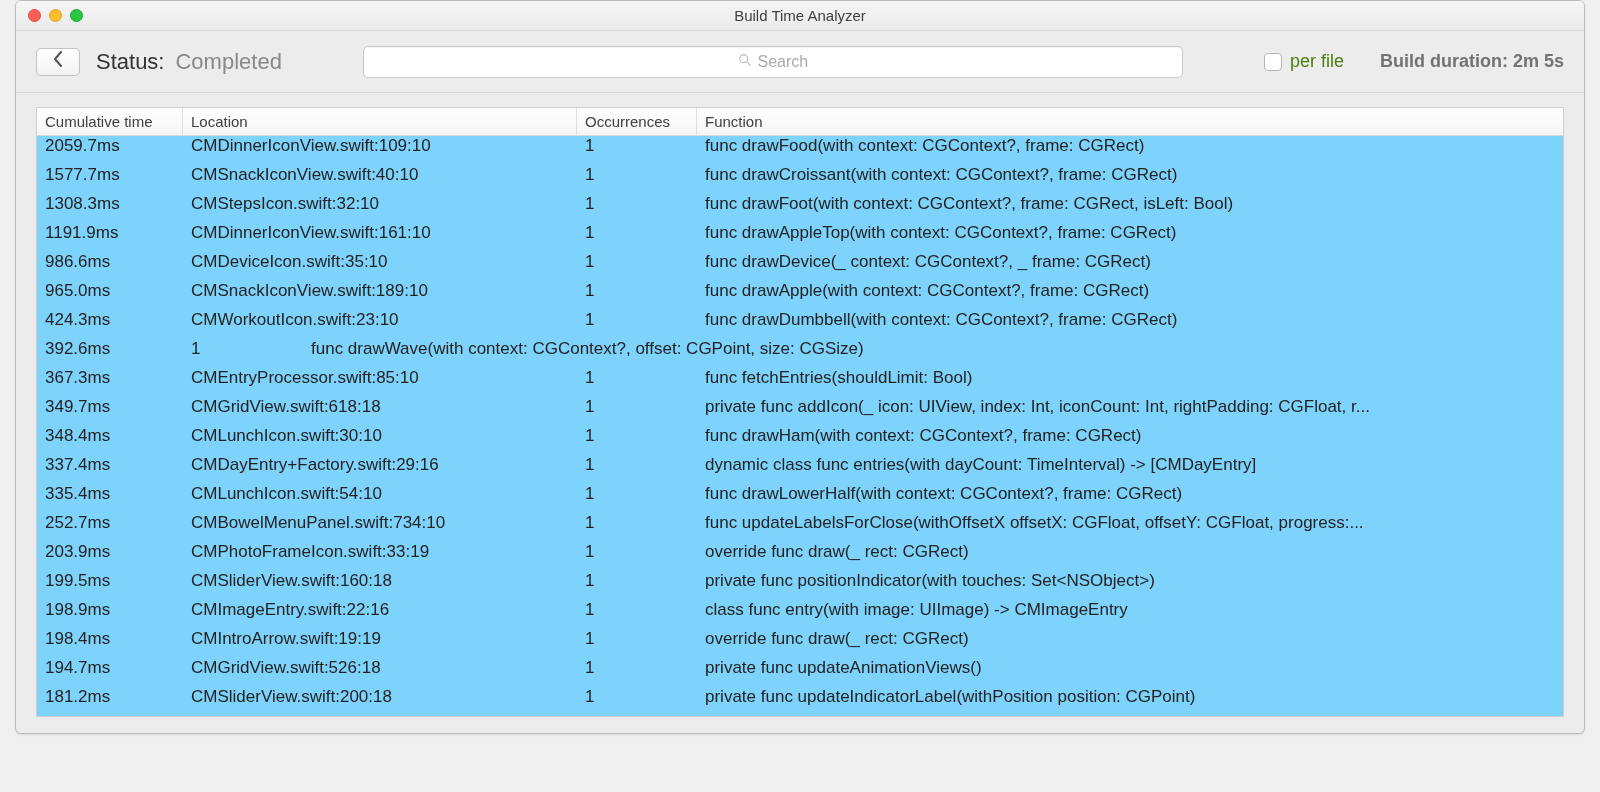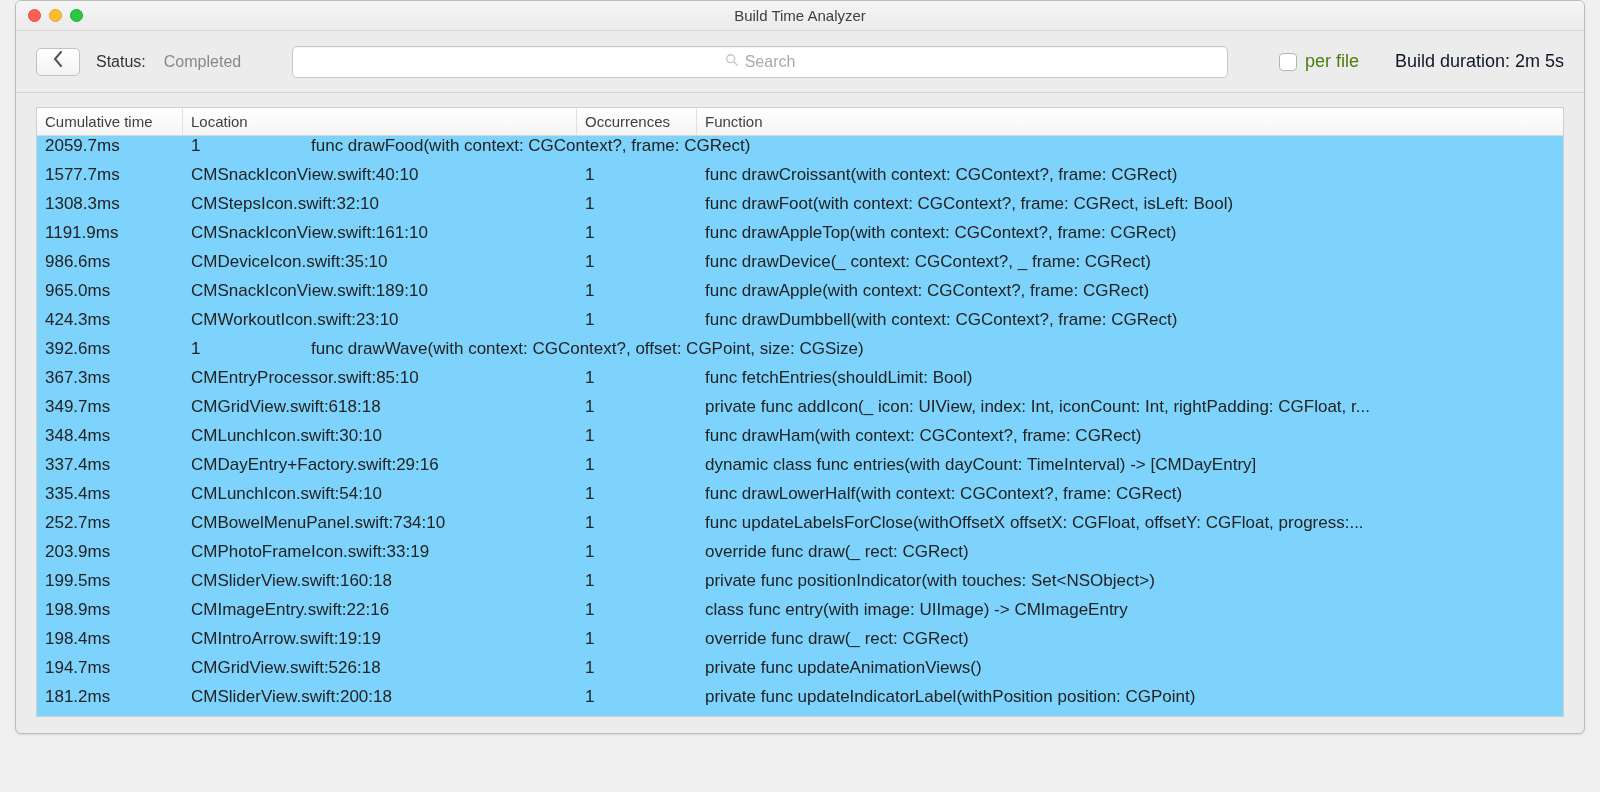--- a/index.html
+++ b/index.html
@@ -73,32 +73,32 @@
       display: flex;
       align-items: center;
       justify-content: center;
       font-size: 18px;
       color: #555;
       cursor: pointer;
     }
     .status-wrap {
       display: flex;
       align-items: baseline;
-      gap: 18px;
-      font-size: 16px;
+      gap: 11px;
+      font-size: 22px;
     }
     .status-label { color: #333; }
     .status-value { color: #888; }
     .search-wrap {
       flex: 1;
       display: flex;
       justify-content: center;
     }
     .search-field {
-      width: 936px;
+      width: 820px;
       height: 32px;
       border-radius: 5px;
       border: 1px solid #c8c8c8;
       background: #ffffff;
       display: flex;
       align-items: center;
       justify-content: center;
       color: #aaa;
       font-size: 16px;
       gap: 6px;
@@ -114,22 +114,23 @@
     }
     .checkbox {
       width: 18px; height: 18px;
       border: 1px solid #b5b5b5;
       border-radius: 4px;
       background: #fff;
       cursor: pointer;
     }
     .duration {
       font-size: 18px;
-      color: #0f172a;
+      color: #737373;
       margin-left: 20px;
+      font-weight: bold;
     }
     .table-area {
       margin: 14px 20px 16px 20px;
       background: #7dd3fc;
       border: 1px solid #cfcfcf;
     }
     .table-head {
       display: flex;
       height: 28px;
       background: linear-gradient(#ffffff, #f5f5f5);
@@ -214,38 +215,39 @@
   <div class="table-area">
     <div class="table-head">
       <div class="th col-time">Cumulative time</div>
       <div class="th col-loc">Location</div>
       <div class="th col-occ">Occurrences</div>
       <div class="th col-func">Function</div>
     </div>
     <div class="table-body" id="tbody">
         <div class="tr">
           <div class="td col-time">2059.7ms</div>
+          <div class="td col-loc">CMDinnerIconView.swift:109:10</div>
           <div class="td col-occ">1</div>
           <div class="td col-func">func drawFood(with context: CGContext?, frame: CGRect)</div>
         </div>
         <div class="tr">
           <div class="td col-time">1577.7ms</div>
           <div class="td col-loc">CMSnackIconView.swift:40:10</div>
           <div class="td col-occ">1</div>
           <div class="td col-func">func drawCroissant(with context: CGContext?, frame: CGRect)</div>
         </div>
         <div class="tr">
           <div class="td col-time">1308.3ms</div>
           <div class="td col-loc">CMStepsIcon.swift:32:10</div>
           <div class="td col-occ">1</div>
           <div class="td col-func">func drawFoot(with context: CGContext?, frame: CGRect, isLeft: Bool)</div>
         </div>
         <div class="tr">
           <div class="td col-time">1191.9ms</div>
-          <div class="td col-loc">CMSnackIconView.swift:161:10</div>
+          <div class="td col-loc">CMDinnerIconView.swift:161:10</div>
           <div class="td col-occ">1</div>
           <div class="td col-func">func drawAppleTop(with context: CGContext?, frame: CGRect)</div>
         </div>
         <div class="tr">
           <div class="td col-time">986.6ms</div>
           <div class="td col-loc">CMDeviceIcon.swift:35:10</div>
           <div class="td col-occ">1</div>
           <div class="td col-func">func drawDevice(_ context: CGContext?, _ frame: CGRect)</div>
         </div>
         <div class="tr">

